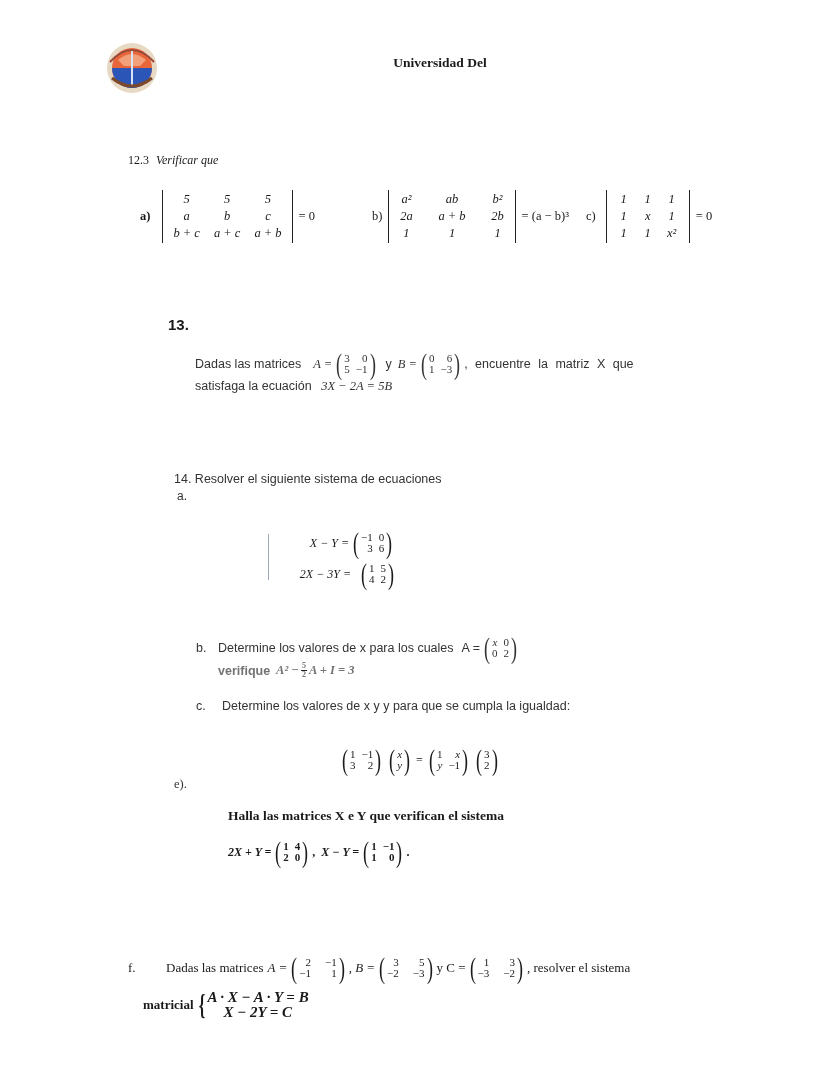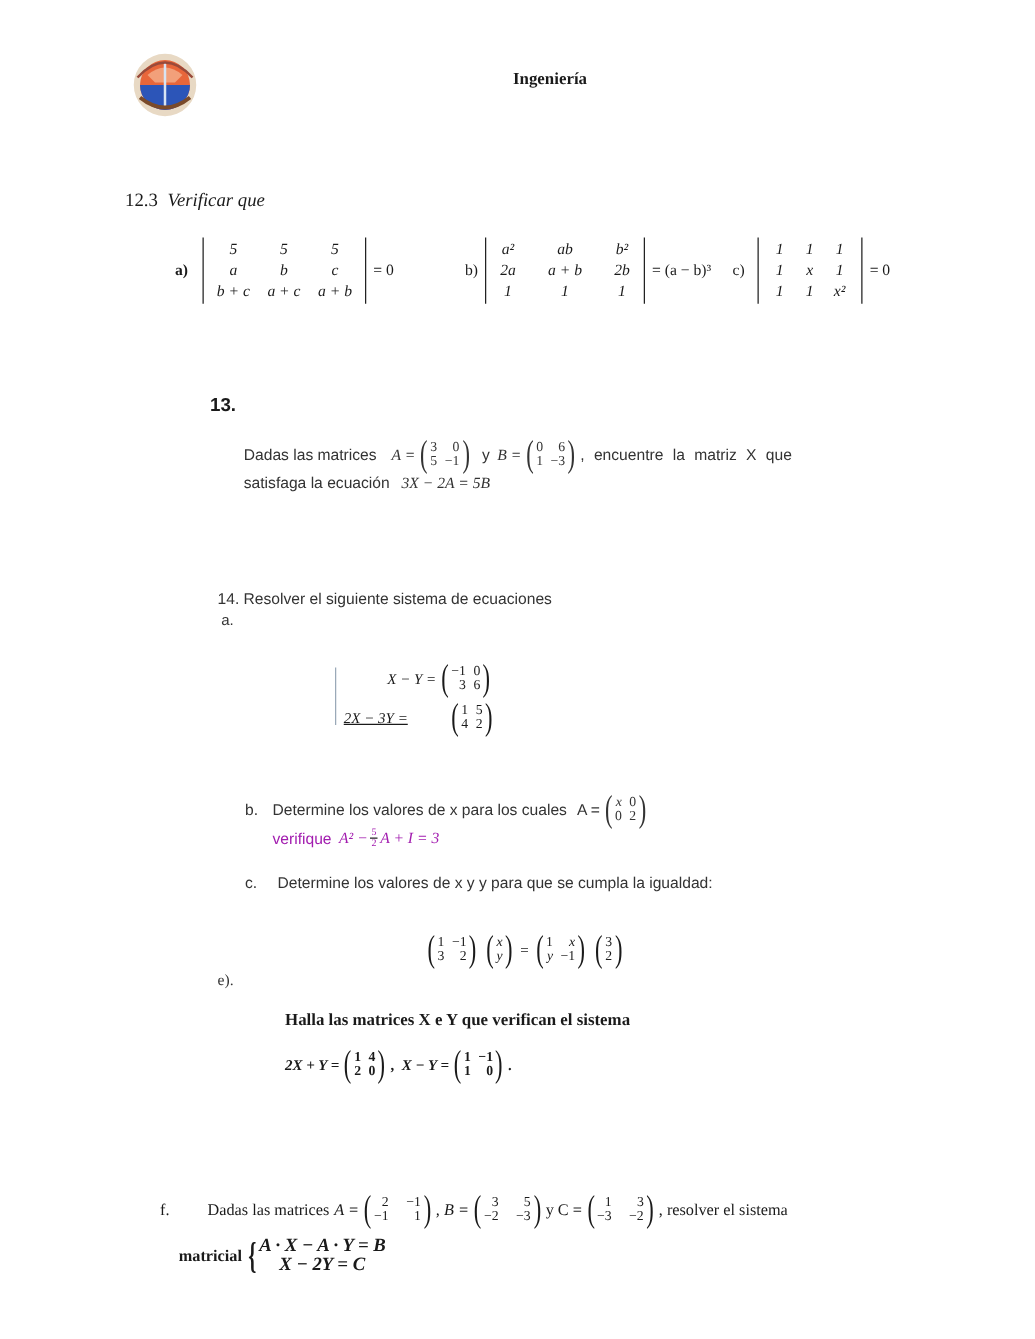--- a/index.html
+++ b/index.html
@@ -34,24 +34,24 @@
     <circle cx="28" cy="26" r="25" fill="#e8d9c4"></circle>
     <circle cx="28" cy="26" r="20" fill="#e8663a"></circle>
     <path d="M8 26 A20 20 0 0 0 48 26 Z" fill="#2c55b8"></path>
     <path d="M14 18 Q28 6 42 18 L36 24 L20 24 Z" fill="#f2a07a"></path>
     <line x1="28" y1="8" x2="28" y2="44" stroke="#d8e4f4" stroke-width="2"></line>
     <path d="M8 36 Q28 52 48 36" stroke="#7a4a2a" stroke-width="3" fill="none"></path>
     <path d="M6 20 Q28 -4 50 20" stroke="#9a4a3a" stroke-width="2" fill="none"></path>
   </svg>
 </div>
 <div class="abs header serif">
-  <div>Ingeniería</div>
-</div>
-
-<div class="abs serif" style="left:100px; top:153px; font-size:15px;">
+  <div>Universidad Del</div>
+</div>
+
+<div class="abs serif" style="left:128px; top:153px; font-size:12px;">
   <span>12.3</span>
   <span class="it" style="margin-left:4px;">Verificar que</span>
 </div>
 
 <div class="abs serif row" style="left:140px; top:190px; font-size:12.5px;">
   <span class="b" style="margin-right:12px;">a)</span>
   <div class="det" style="grid-template-columns: auto auto auto; column-gap:14px;">
     <span>5</span>
     <span>5</span>
     <span>5</span>
@@ -142,21 +142,21 @@
     <span class="g">
       <span>−1</span>
       <span>0</span>
       <span>3</span>
       <span>6</span>
     </span>
     <span class="par">)</span>
   </span>
 </div>
 <div class="abs serif it row" style="left:275px; top:560px; font-size:12px;">
-  <span style="width:76px; text-align:left;text-decoration:underline;">2X − 3Y =</span>
+  <span style="width:76px; text-align:right;">2X − 3Y =</span>
   <span class="pm" style="font-style:normal; margin-left:8px;">
     <span class="par">(</span>
     <span class="g">
       <span>1</span>
       <span>5</span>
       <span>4</span>
       <span>2</span>
     </span>
     <span class="par">)</span>
   </span>
@@ -170,21 +170,21 @@
     <span class="par">(</span>
     <span class="g">
       <span class="it">x</span>
       <span>0</span>
       <span>0</span>
       <span>2</span>
     </span>
     <span class="par">)</span>
   </span>
 </div>
-<div class="abs sans row" style="left:218px; top:662px; font-size:12.5px; color:#a21caf;">
+<div class="abs sans row" style="left:218px; top:662px; font-size:12.5px; color:#737373;font-weight:bold;">
   <span>verifique</span>
   <span class="serif it" style="margin-left:6px;">A² −</span>
   <span class="frac serif">
     <span>5</span>
     <span class="bar"></span>
     <span>2</span>
   </span>
   <span class="serif it">A + I = 3</span>
 </div>
 

